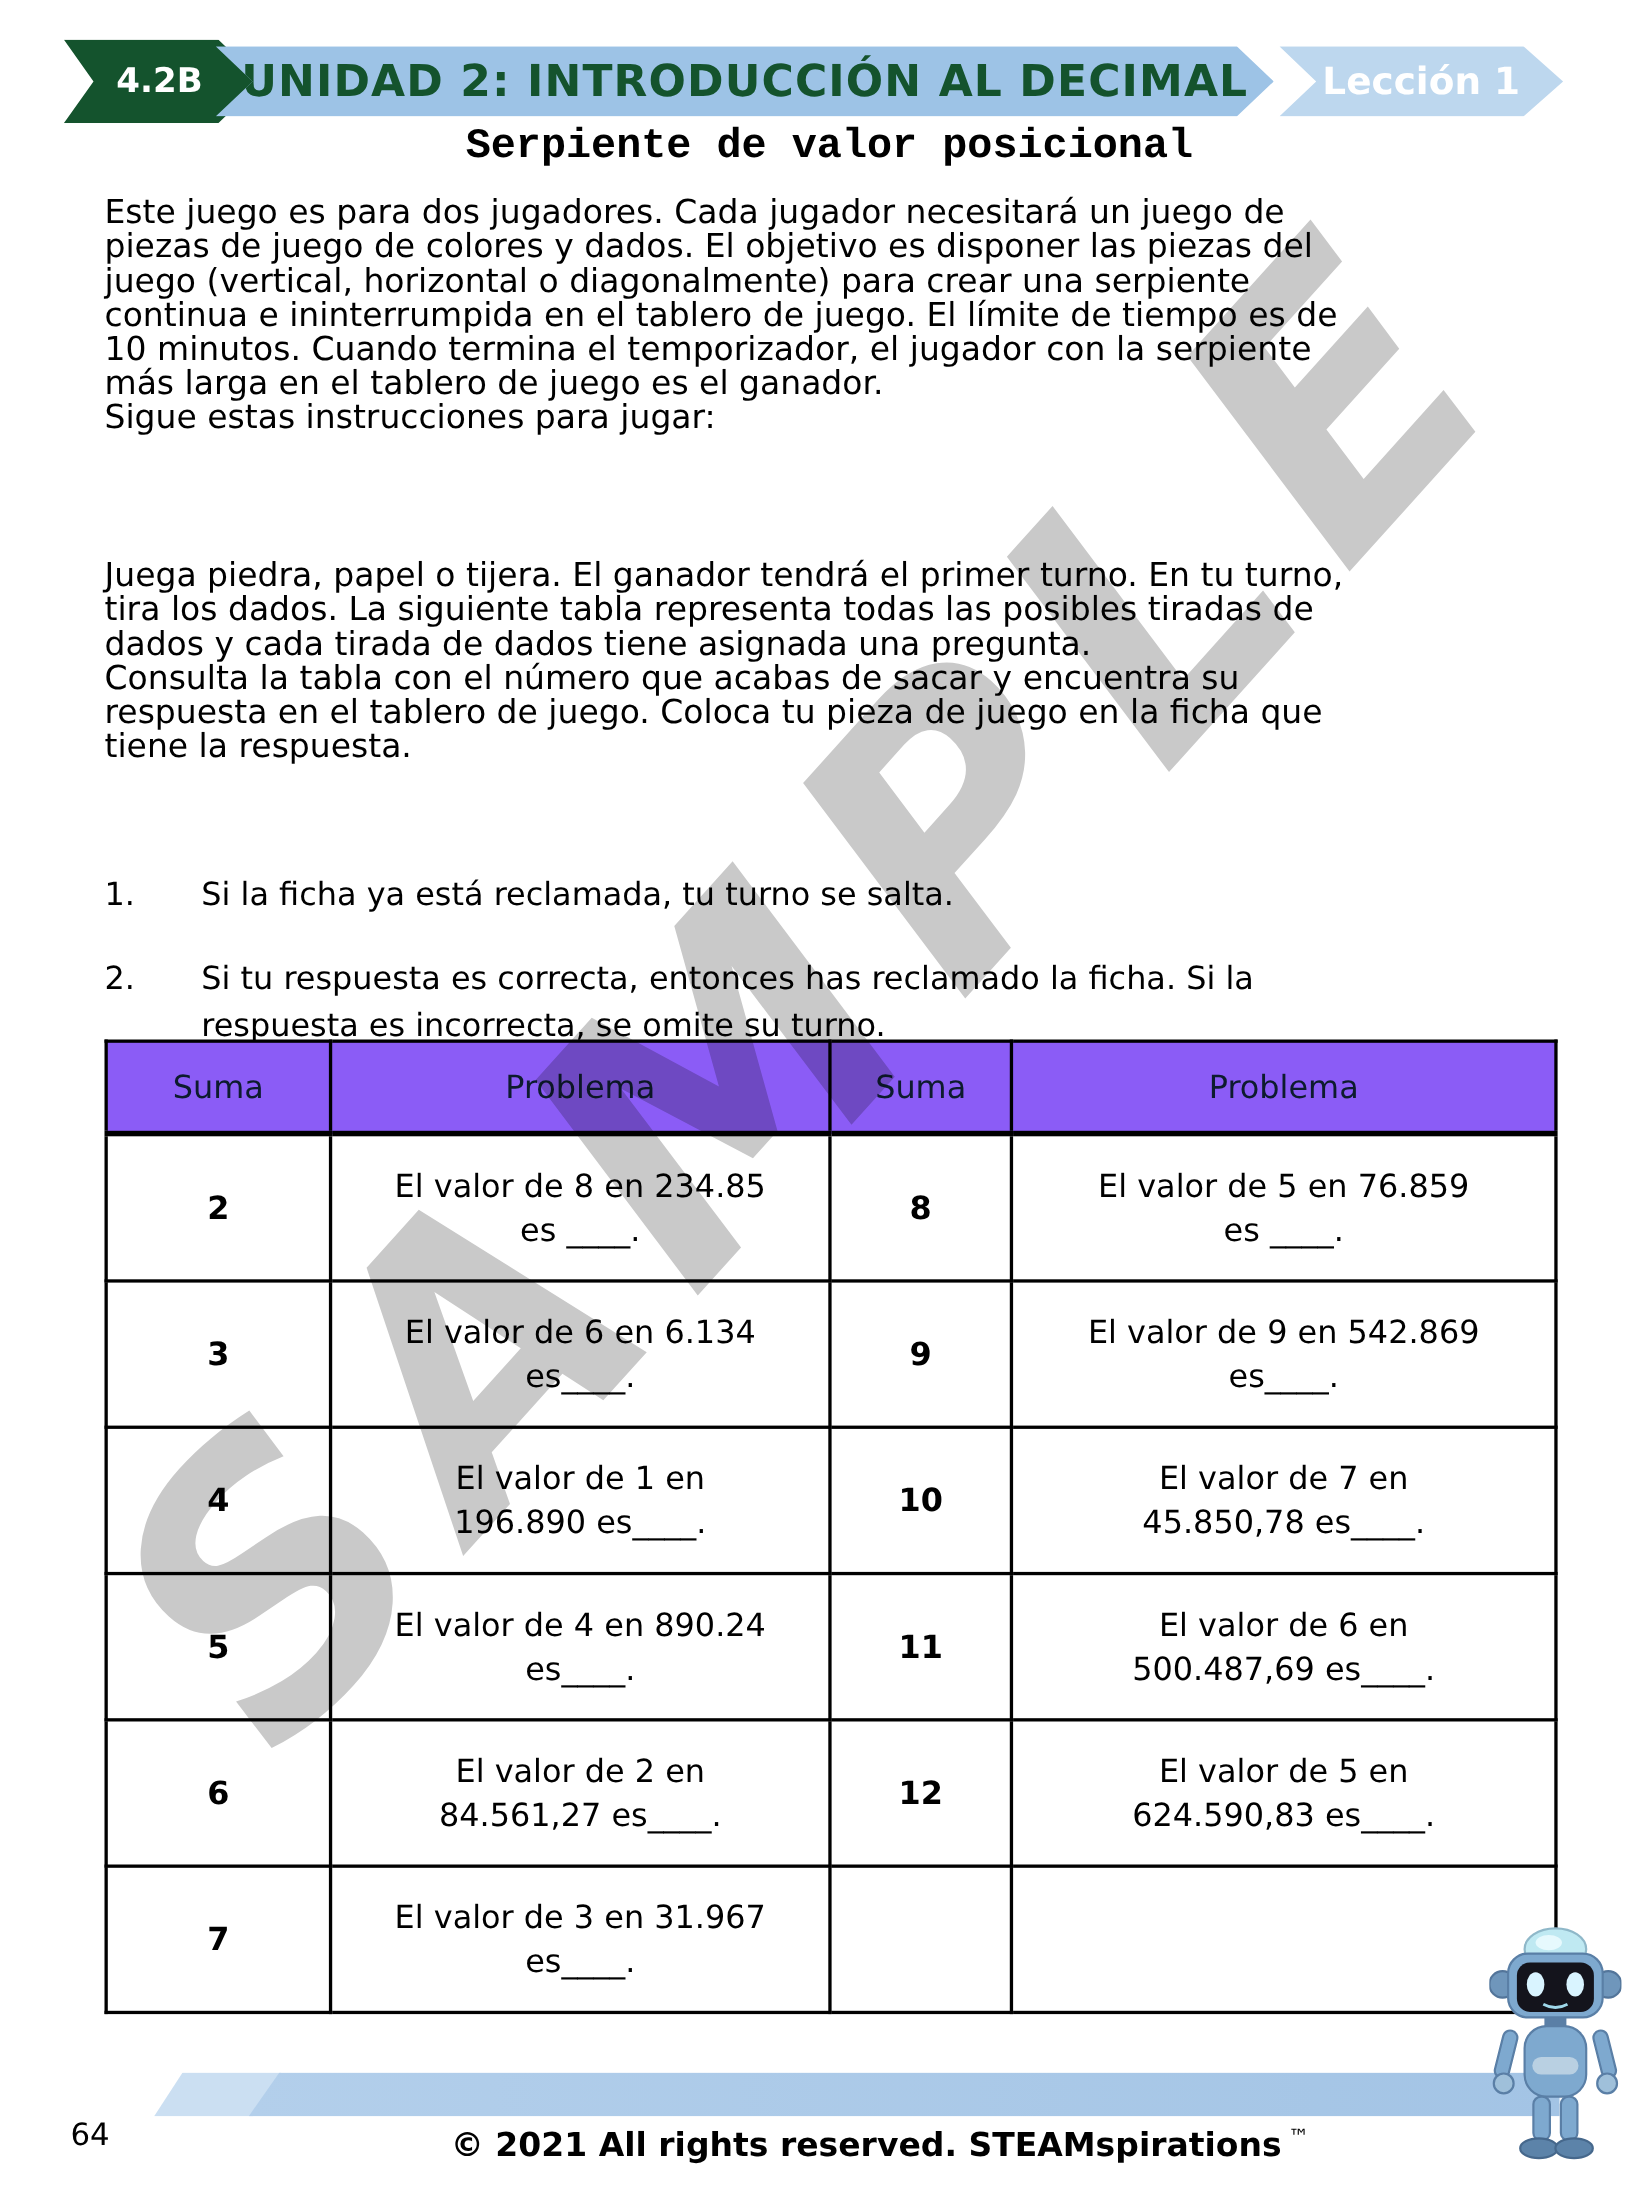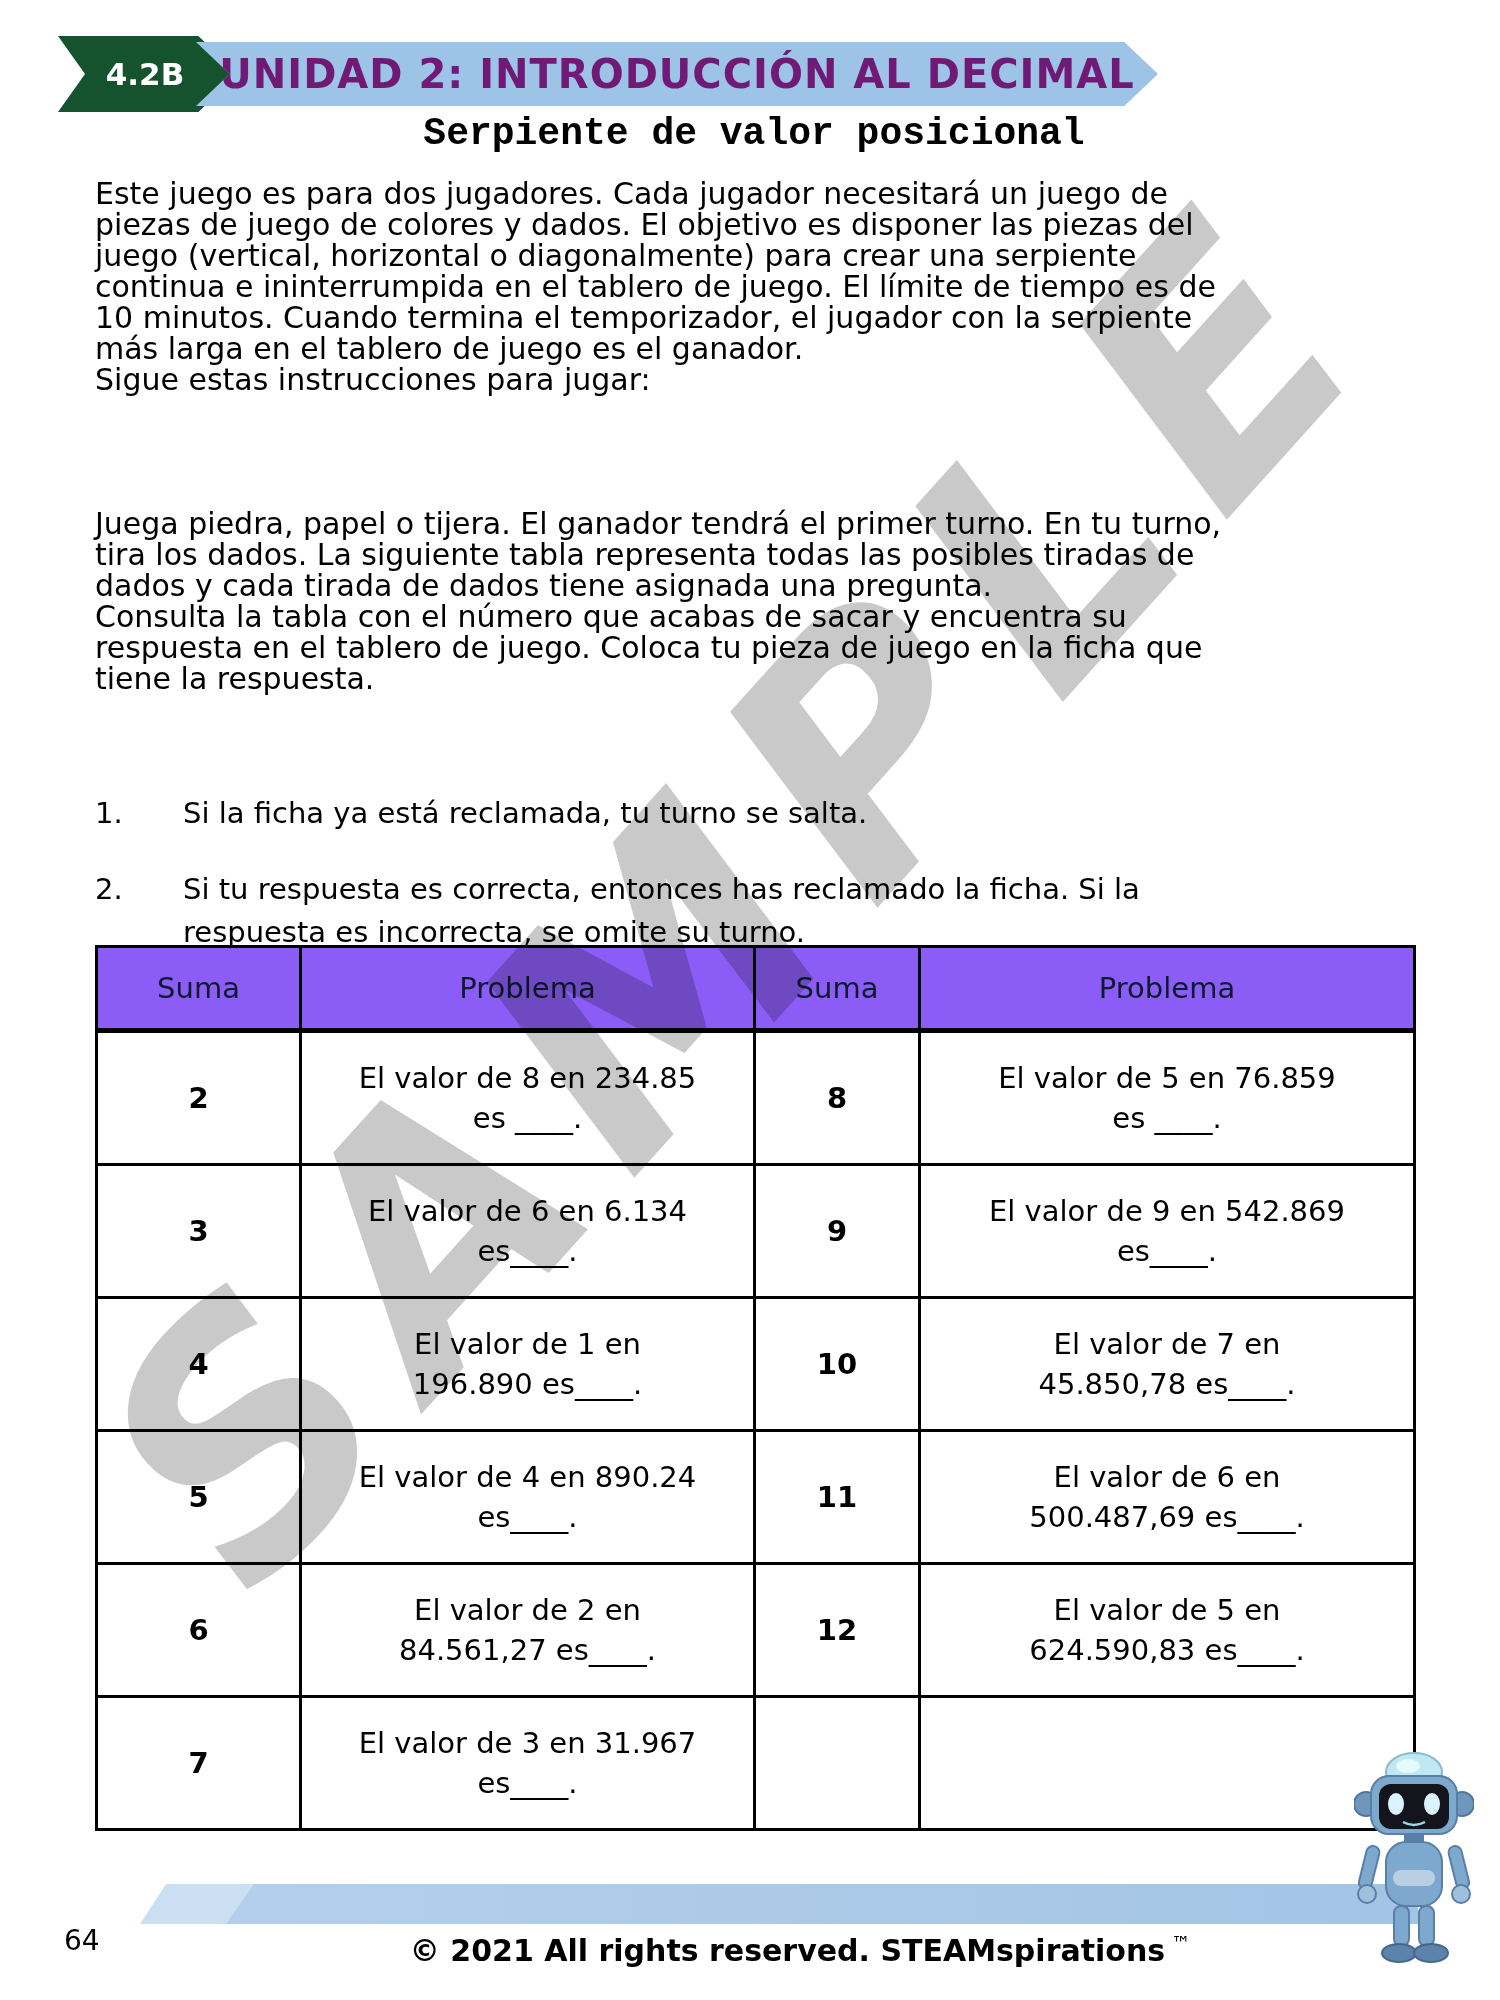--- a/index.html
+++ b/index.html
@@ -7,21 +7,21 @@
         font-family:"DejaVu Sans","Liberation Sans",sans-serif;color:#000;overflow:hidden;}
 
   
   .chev-code{position:absolute;left:58px;top:36px;width:180px;height:76px;background:#14532d;
              clip-path:polygon(0 0,78% 0,100% 50%,78% 100%,0 100%,15% 50%);
              display:flex;align-items:center;justify-content:center;}
   .chev-code span{color:#fff;font-weight:bold;font-size:31px;padding-right:6px;}
   .band-unit{position:absolute;left:196px;top:42px;width:962px;height:64px;background:#9DC3E6;
              clip-path:polygon(0 0,96.5% 0,100% 50%,96.5% 100%,0 100%,3.5% 50%);
              display:flex;align-items:center;justify-content:center;}
-  .band-unit span{color:#701a75;font-weight:bold;font-size:40px;letter-spacing:1px;}
+  .band-unit span{color:#14532d;font-weight:bold;font-size:40px;letter-spacing:1px;}
   .chev-lesson{position:absolute;left:1163px;top:42px;width:258px;height:64px;background:#BDD7EE;
              clip-path:polygon(0 0,86% 0,100% 50%,86% 100%,0 100%,13% 50%);
              display:flex;align-items:center;justify-content:center;}
   .chev-lesson span{color:#fff;font-weight:bold;font-size:34px;}
 
   
   .doc-title{position:absolute;left:95px;top:112px;width:1318px;text-align:center;
              font-weight:bold;font-size:38px;font-family:Liberation Mono, monospace;}
   .para{position:absolute;left:95px;width:1330px;font-size:30px;line-height:31px;white-space:pre-line;}
   .para-1{top:178px;}
@@ -67,20 +67,23 @@
 </head>
 <body>
 
 <div class="page">
 
   <div class="chev-code">
     <span>4.2B</span>
   </div>
   <div class="band-unit">
     <span>UNIDAD 2: INTRODUCCIÓN AL DECIMAL</span>
+  </div>
+  <div class="chev-lesson">
+    <span>Lección 1</span>
   </div>
 
   <div class="doc-title">Serpiente de valor posicional</div>
 
   <div class="para para-1">Este juego es para dos jugadores. Cada jugador necesitará un juego de
 piezas de juego de colores y dados. El objetivo es disponer las piezas del
 juego (vertical, horizontal o diagonalmente) para crear una serpiente
 continua e ininterrumpida en el tablero de juego. El límite de tiempo es de
 10 minutos. Cuando termina el temporizador, el jugador con la serpiente
 más larga en el tablero de juego es el ganador.

